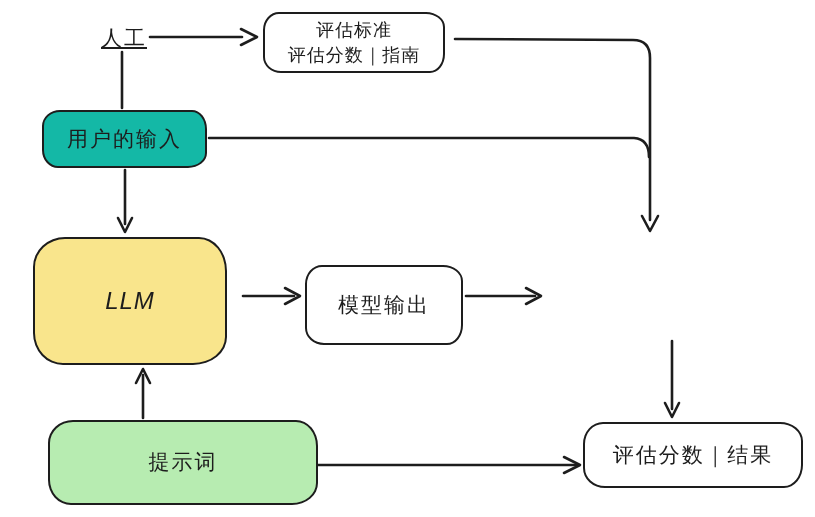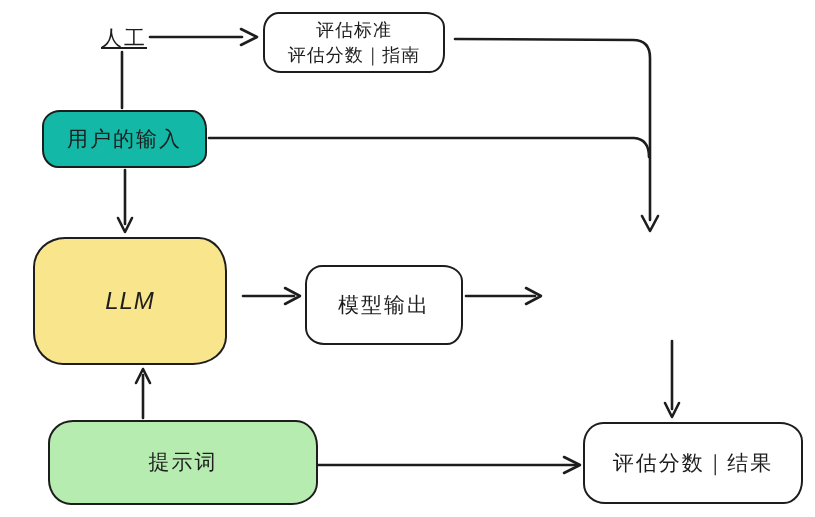--- a/index.html
+++ b/index.html
@@ -20,21 +20,21 @@
   #node-user-input{left:42px;top:110px;width:165px;height:58px;
     border-radius:18px 15px 19px 16px / 16px 19px 15px 18px;}
   #node-llm{left:33px;top:237px;width:194px;height:128px;font-style:italic;font-size:24px;letter-spacing:1px;
     border-radius:32px 28px 34px 30px / 30px 34px 28px 32px;}
   #node-model-output{left:305px;top:265px;width:158px;height:80px;
     border-radius:17px 20px 16px 19px / 19px 16px 20px 17px;}
   #node-eval-llm{left:548px;top:237px;width:247px;height:101px;
     border-radius:26px 22px 27px 23px / 23px 27px 22px 26px;}
   #node-prompt{left:7px;top:420px;width:270px;height:85px;
     border-radius:25px 22px 26px 23px / 23px 26px 22px 25px;margin-left:41px;}
-  #node-eval-score{left:583px;top:422px;width:220px;height:82px;
+  #node-eval-score{left:583px;top:422px;width:220px;height:66px;
     border-radius:20px 23px 19px 22px / 22px 19px 23px 20px;}
   .edge-label{position:absolute;font-size:21px;letter-spacing:2px;line-height:28px;white-space:nowrap;text-decoration:underline;}
   #label-manual{left:101px;top:24px;}
   #label-complement{left:372px;top:451px;background:#ffffff;padding:0 4px;}
 </style>
 </head>
 <body>
 
 <div class="canvas">
 

